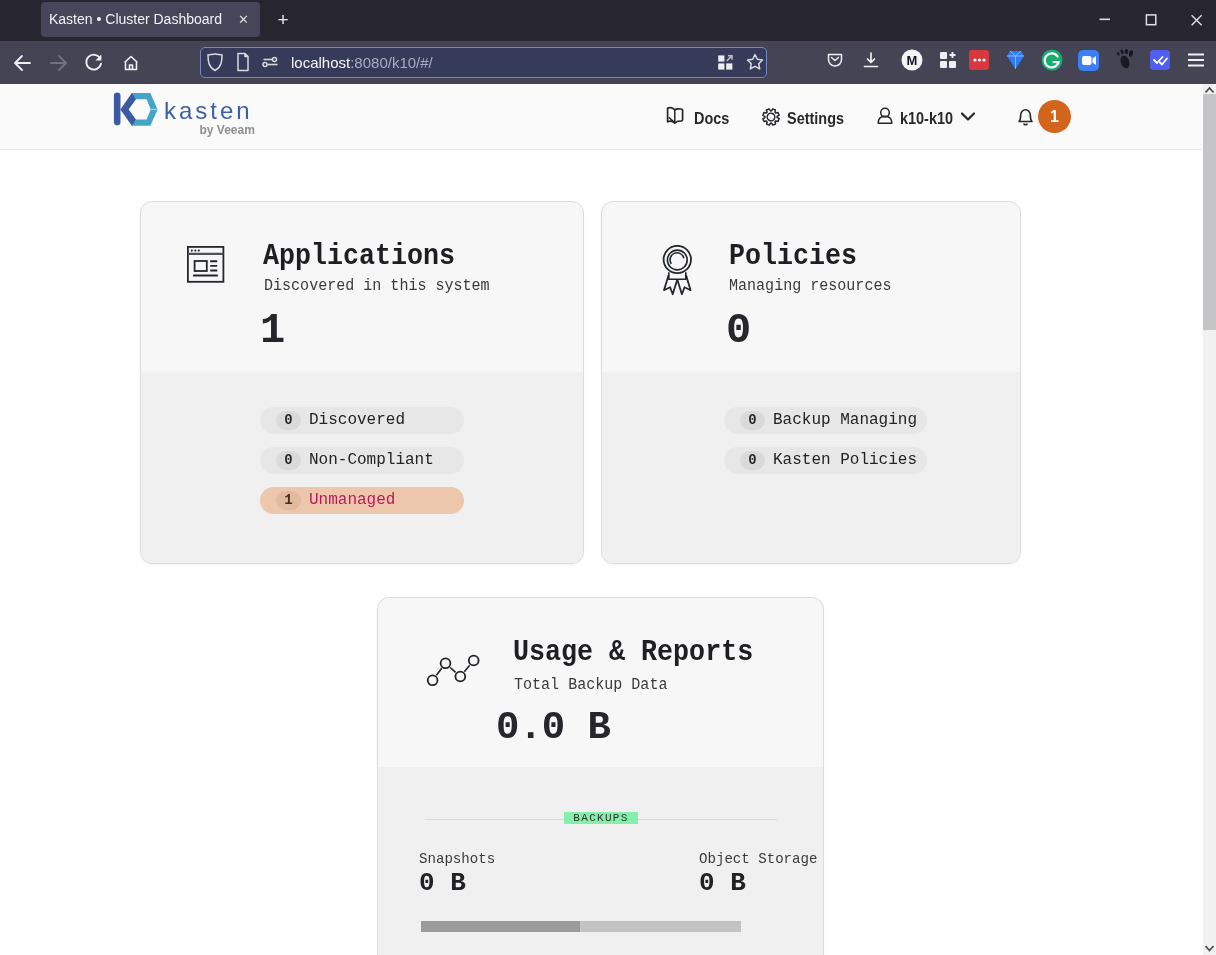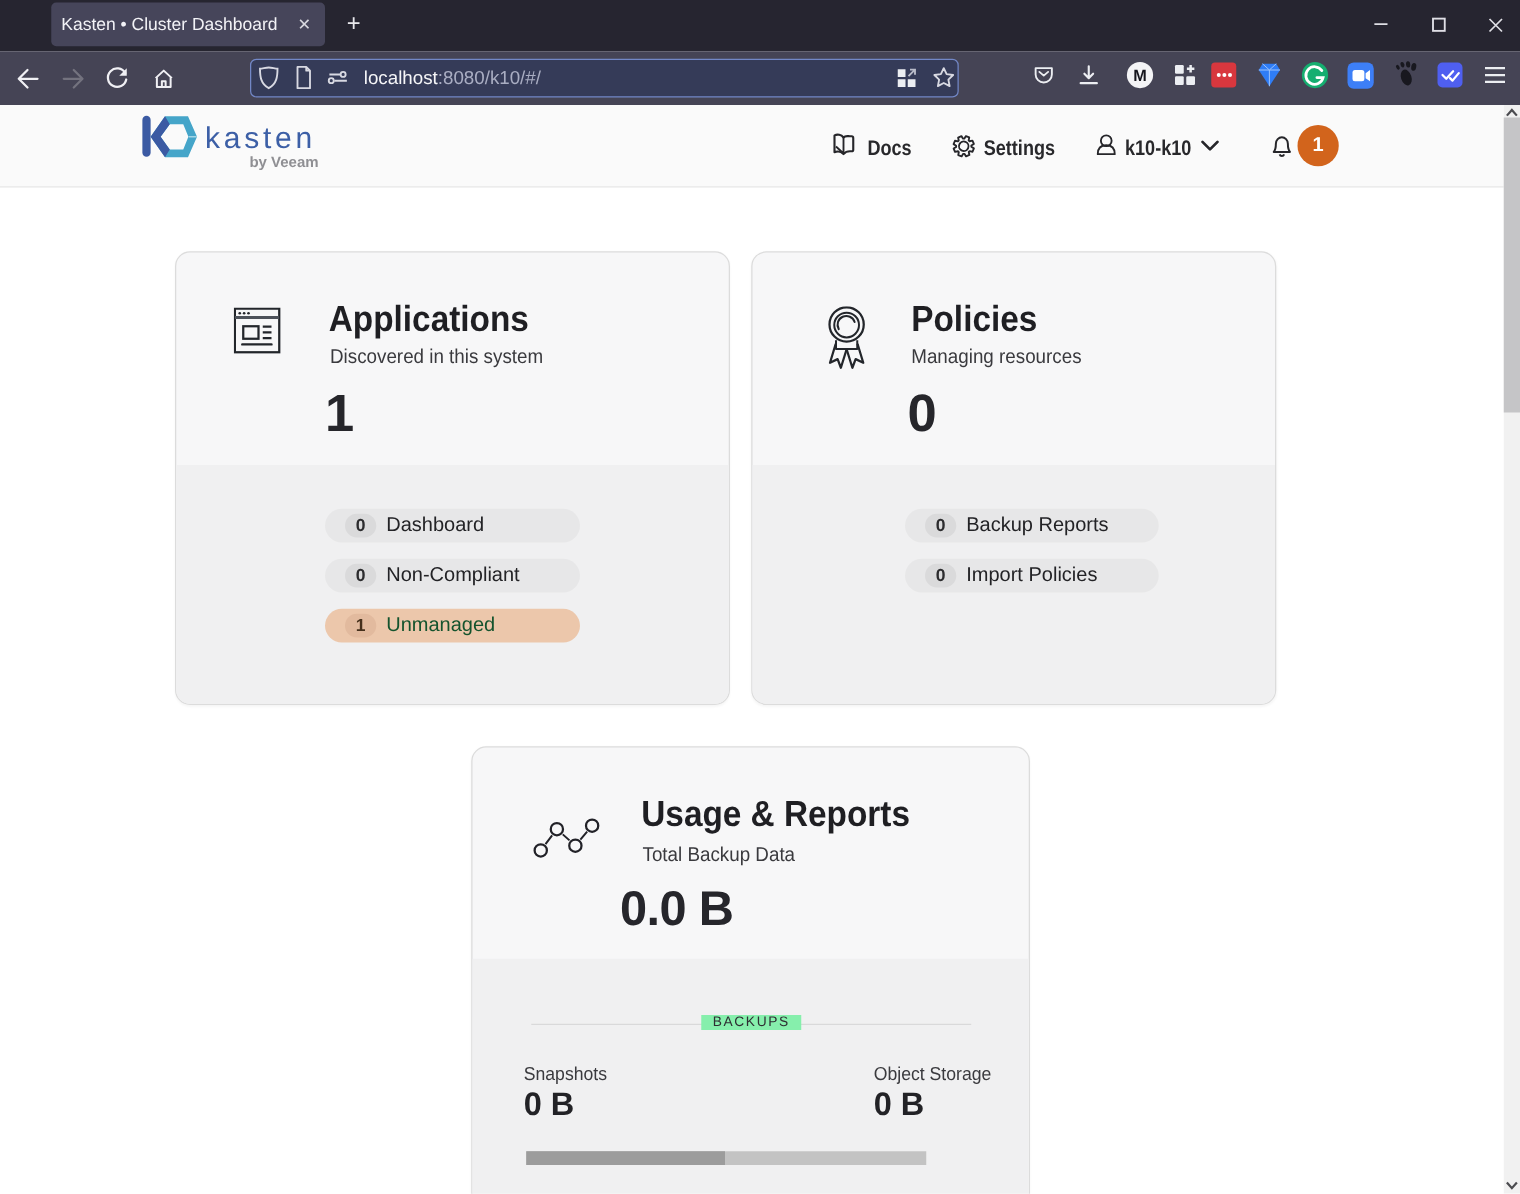--- a/index.html
+++ b/index.html
@@ -17,31 +17,31 @@
 #urlbar { position:absolute; left:200px; top:6px; width:567px; height:31px; background:#353b58; border:1px solid #7287c6; border-radius:5px; }
 #urltext { position:absolute; left:90px; top:0; height:29px; line-height:29px; font-size:15px; color:#f6f6f8; white-space:nowrap; }
 #urltext .dim { color:#a9adc2; }
 .navicon { position:absolute; }
 
 #page { position:absolute; left:0; top:84px; width:1203px; height:871px; background:#ffffff; }
 #hdr { position:absolute; left:0; top:0; width:1203px; height:66px; background:#fafafa; border-bottom:1px solid #e7e7e7; }
 .navtxt { position:absolute; font-size:17px; font-weight:700; color:#28282b; transform:scaleX(.85); transform-origin:0 0; white-space:nowrap; }
 #badge { position:absolute; left:1038px; top:16px; width:33px; height:33px; border-radius:50%; background:#d2641c; color:#fff; font-size:16px; font-weight:700; text-align:center; line-height:33px; }
 
-.card { position:absolute; border:1px solid #dcdcdc; border-radius:12px; background:#f7f7f8; box-shadow:0 1px 2px rgba(0,0,0,.04); }
+.card { position:absolute; border:1px solid #dcdcdc; border-radius:12px; background:#f7f7f8; box-shadow:0 1px 2px rgba(0,0,0,.04);font-family:Liberation Mono, monospace; }
 .card .lower { position:absolute; left:0; right:0; bottom:0; background:#f0f0f1; border-radius:0 0 11px 11px; }
 .ctitle { position:absolute; font-size:29px; font-weight:700; color:#1f1f23; transform:scaleX(.92); transform-origin:0 0; white-space:nowrap; }
 .csub { position:absolute; font-size:16px; color:#3a3a3e; transform:scaleX(.94); transform-origin:0 0; white-space:nowrap; }
 .cnum { position:absolute; font-size:42px; font-weight:700; color:#26262b; letter-spacing:-1.2px; }
 .pill { position:absolute; height:27px; border-radius:14px; background:#e7e7e8; }
 .pill .bub { position:absolute; left:16px; top:4px; width:25px; height:19px; border-radius:10px; background:#dadadb; color:#2c2c2e; font-size:14px; font-weight:700; text-align:center; line-height:19px; }
 .pill .lbl { position:absolute; left:49px; top:0; height:27px; line-height:27px; font-size:16px; color:#232326; white-space:nowrap; }
 .pill.warn { background:#ecc7ab; }
 .pill.warn .bub { background:#e2ba9e; color:#46301c; }
-.pill.warn .lbl { color:#14532d; }
+.pill.warn .lbl { color:#be185d; }
 
 #sbar { position:absolute; left:1203px; top:84px; width:13px; height:871px; background:#f1f1f1; }
 #sthumb { position:absolute; left:0; top:10px; width:13px; height:236px; background:#c5c5c7; }
 </style>
 </head>
 <body>
 
 <div id="tabbar">
   <div id="tab">
     <div class="ttl">Kasten • Cluster Dashboard</div>
@@ -195,21 +195,21 @@
       </g>
       <path d="M1 7.9 H36.3" stroke="#4d525a" stroke-width="2.4"></path>
       <path d="M23.2 15.3 H30.2 M23.2 19.9 H30.2 M23.2 24.5 H30.2" stroke="#23262b" stroke-width="1.9"></path>
       <path d="M6.8 29.5 H30.2" stroke="#23262b" stroke-width="1.9" stroke-linecap="round"></path>
     </svg>
     <div class="ctitle" style="left:122px;top:38px">Applications</div>
     <div class="csub" style="left:123px;top:75px">Discovered in this system</div>
     <div class="cnum" style="left:119px;top:105px">1</div>
     <div class="pill" style="left:119px;top:205px;width:204px">
       <div class="bub">0</div>
-        <div class="lbl">Dashboard</div>
+        <div class="lbl">Discovered</div>
     </div>
     <div class="pill" style="left:119px;top:245px;width:204px">
       <div class="bub">0</div>
         <div class="lbl">Non-Compliant</div>
     </div>
     <div class="pill warn" style="left:119px;top:285px;width:204px">
       <div class="bub">1</div>
         <div class="lbl">Unmanaged</div>
     </div>
   </div>
@@ -224,25 +224,25 @@
         <path d="M6.8 27.2 V34.2 H23.8 V27.2" stroke-width="1.6"></path>
         <path d="M6.6 30 L2 45.2 L8.1 42.3 L10.7 49.2 L15.3 34.4" stroke-width="1.8"></path>
         <path d="M24 30 L28.6 45.2 L22.5 42.3 L19.9 49.2 L15.3 34.4" stroke-width="1.8"></path>
       </g>
     </svg>
     <div class="ctitle" style="left:127px;top:38px">Policies</div>
     <div class="csub" style="left:127px;top:75px">Managing resources</div>
     <div class="cnum" style="left:124px;top:105px">0</div>
     <div class="pill" style="left:122px;top:205px;width:203px">
       <div class="bub">0</div>
-        <div class="lbl">Backup Reports</div>
+        <div class="lbl">Backup Managing</div>
     </div>
     <div class="pill" style="left:122px;top:245px;width:203px">
       <div class="bub">0</div>
-        <div class="lbl">Import Policies</div>
+        <div class="lbl">Kasten Policies</div>
     </div>
   </div>
 
   <div class="card" style="left:377px;top:513px;width:447px;height:430px">
     <div class="lower" style="height:259px"></div>
     <svg style="position:absolute;left:47px;top:54px" width="56" height="36" viewBox="0 0 56 36">
       <g fill="none" stroke="#222228" stroke-width="1.8">
         <circle cx="7.6" cy="28.3" r="4.9"></circle>
         <circle cx="20.5" cy="11.3" r="4.9"></circle>
         <circle cx="35.3" cy="24.5" r="4.9"></circle>

